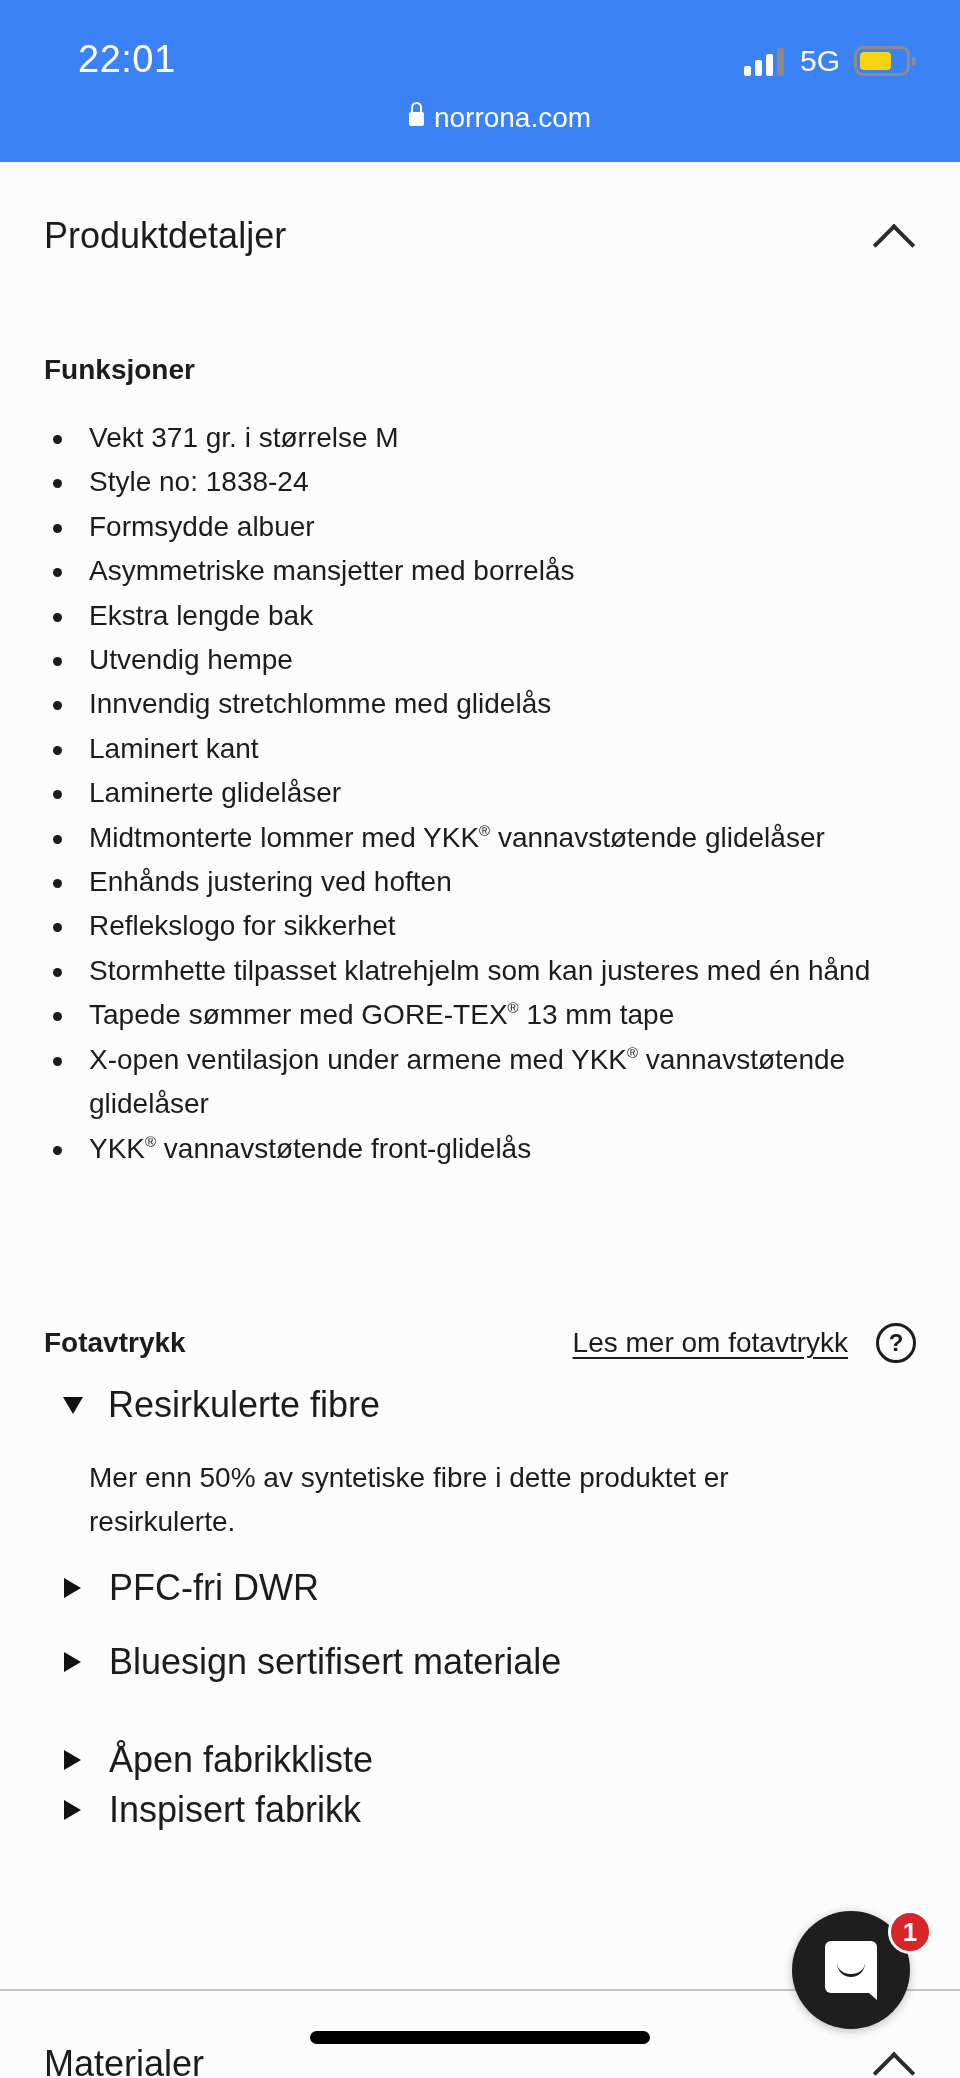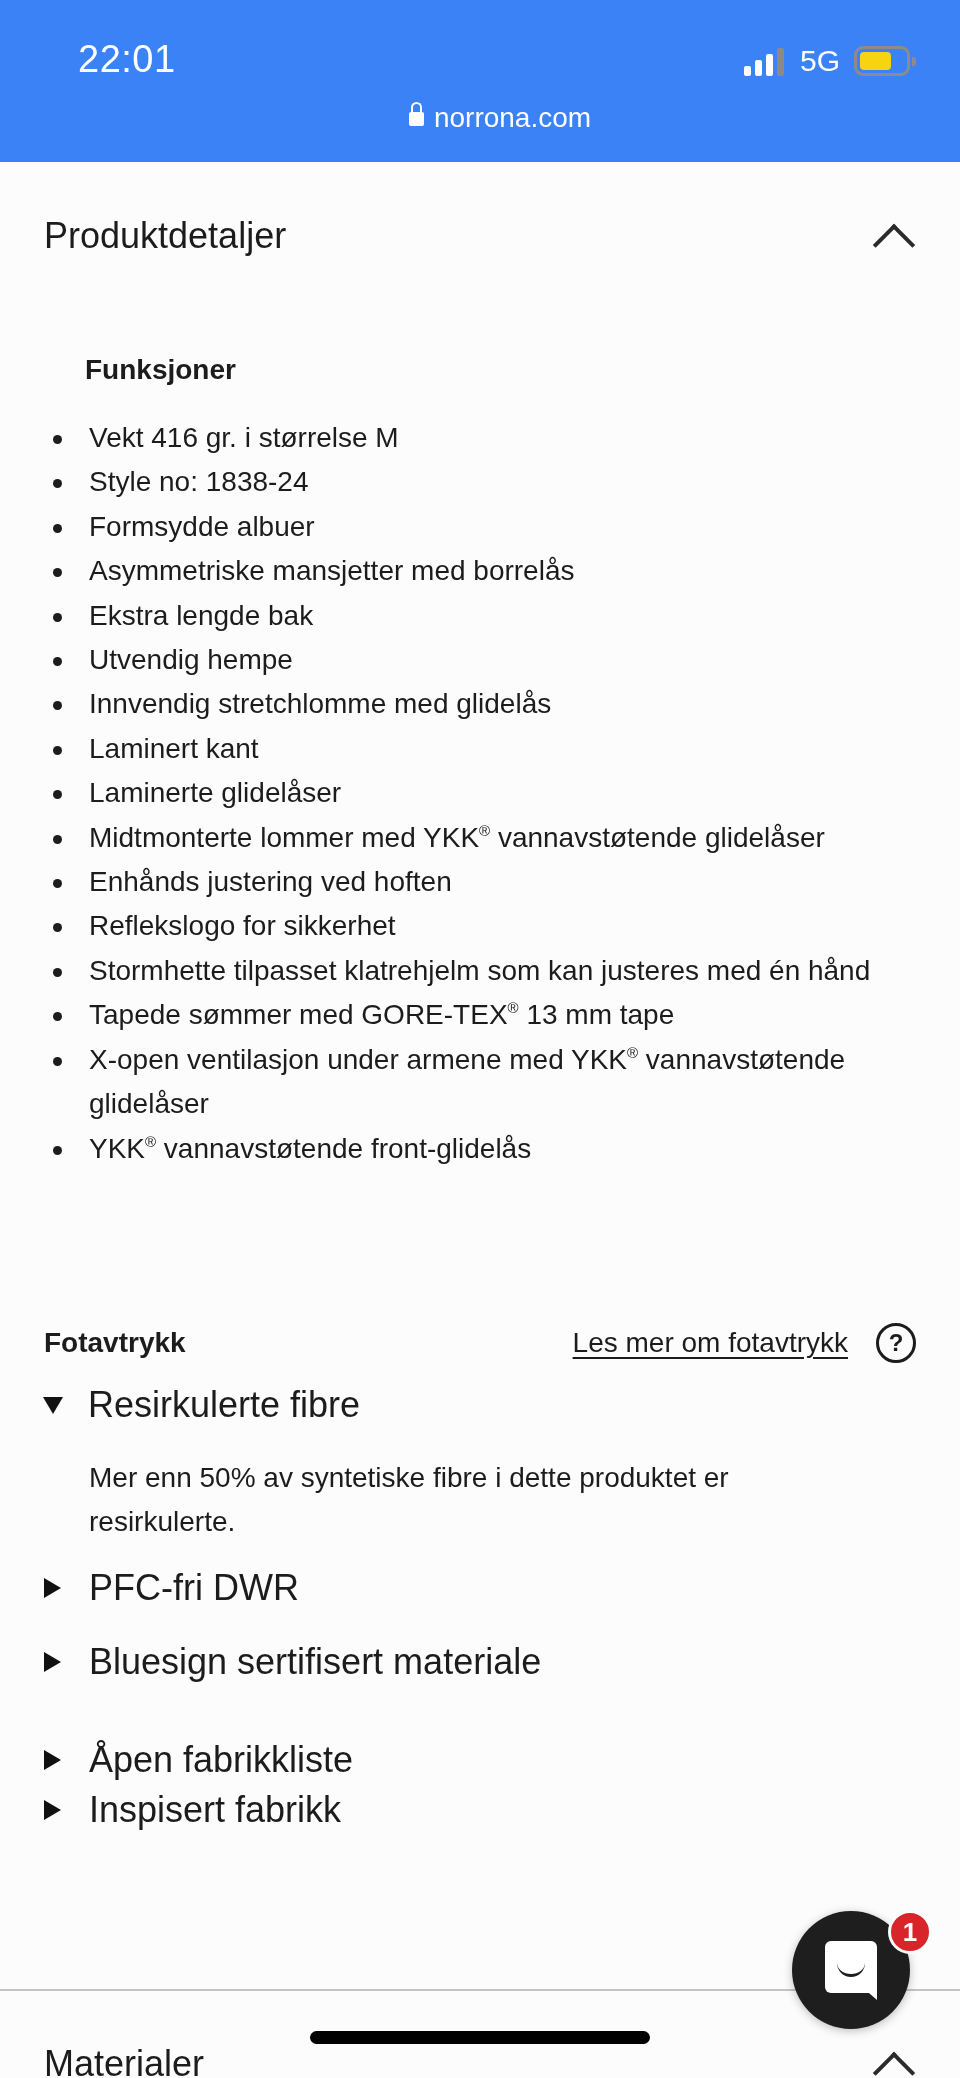--- a/index.html
+++ b/index.html
@@ -28,21 +28,21 @@
   .features { position: absolute; left: 44px; top: 416; width: 880px; list-style: none; }
   .features li { position: relative; padding-left: 45px; font-size: 28px; line-height: 44.4px; color: #1c1c1c; }
   .features li::before { content: ""; position: absolute; left: 9px; top: 19px; width: 9px; height: 9px; border-radius: 50%; background: #1c1c1c; }
   sup { font-size: 15px; vertical-align: 11px; line-height: 0; }
 
   .foot-row { position: absolute; left: 44px; right: 44px; top: 1318px; height: 50px; display: flex; align-items: center; justify-content: space-between; }
   .foot-link { font-size: 28px; color: #1c1c1c; text-decoration: underline; text-underline-offset: 5px; margin-right: 28px; }
   .help-icon { width: 40px; height: 40px; border: 3px solid #1c1c1c; border-radius: 50%; display: flex; align-items: center; justify-content: center; font-size: 24px; font-weight: 700; }
   .right-group { display: flex; align-items: center; }
 
-  .acc-item { position: absolute; left: 40px; display: flex; align-items: center; }
+  .acc-item { position: absolute; left: 60px; display: flex; align-items: center; }
   .tri-down { width: 0; height: 0; border-left: 10px solid transparent; border-right: 10px solid transparent; border-top: 17px solid #111; margin-right: 25px; margin-left: 3px; }
   .tri-right { width: 0; height: 0; border-top: 10px solid transparent; border-bottom: 10px solid transparent; border-left: 17px solid #111; margin-right: 28px; margin-left: 4px; }
   .acc-label { font-size: 36px; color: #1c1c1c; }
   .acc-body { position: absolute; left: 89px; top: 1456px; width: 760px; font-size: 28px; line-height: 44.4px; color: #1c1c1c; }
 
   .divider { position: absolute; left: 0; top: 1989px; width: 960px; height: 2px; background: #c4c4c4; }
 
   .chat-btn { position: absolute; left: 792px; top: 1911px; width: 118px; height: 118px; border-radius: 50%; background: #1e1e1e; box-shadow: 0 2px 10px rgba(0,0,0,0.25); }
   .chat-btn .bubble { position: absolute; left: 33px; top: 30px; width: 52px; height: 52px; background: #ffffff; border-radius: 6px; }
   .chat-btn .tail { position: absolute; left: 70px; top: 76px; width: 0; height: 0; border-top: 13px solid #ffffff; border-left: 15px solid transparent; }
@@ -70,24 +70,24 @@
   <div class="url">
     <span class="lock"></span><span>norrona.com</span>
   </div>
 </div>
 
 <div class="section-header" style="top:206px;">
   <div class="section-title">Produktdetaljer</div>
   <div class="chev-up"></div>
 </div>
 
-<div class="sub-title" style="top:354px;margin-left:41px;">Funksjoner</div>
+<div class="sub-title" style="top:354px;">Funksjoner</div>
 
 <ul class="features" style="top:416px;">
-  <li><span>Vekt 416 gr. i størrelse M</span></li>
+  <li><span>Vekt 371 gr. i størrelse M</span></li>
   <li><span>Style no: 1838-24</span></li>
   <li><span>Formsydde albuer</span></li>
   <li><span>Asymmetriske mansjetter med borrelås</span></li>
   <li><span>Ekstra lengde bak</span></li>
   <li><span>Utvendig hempe</span></li>
   <li><span>Innvendig stretchlomme med glidelås</span></li>
   <li><span>Laminert kant</span></li>
   <li><span>Laminerte glidelåser</span></li>
   <li><span>Midtmonterte lommer med YKK</span><sup>®</sup><span> vannavstøtende glidelåser</span></li>
   <li><span>Enhånds justering ved hoften</span></li>

